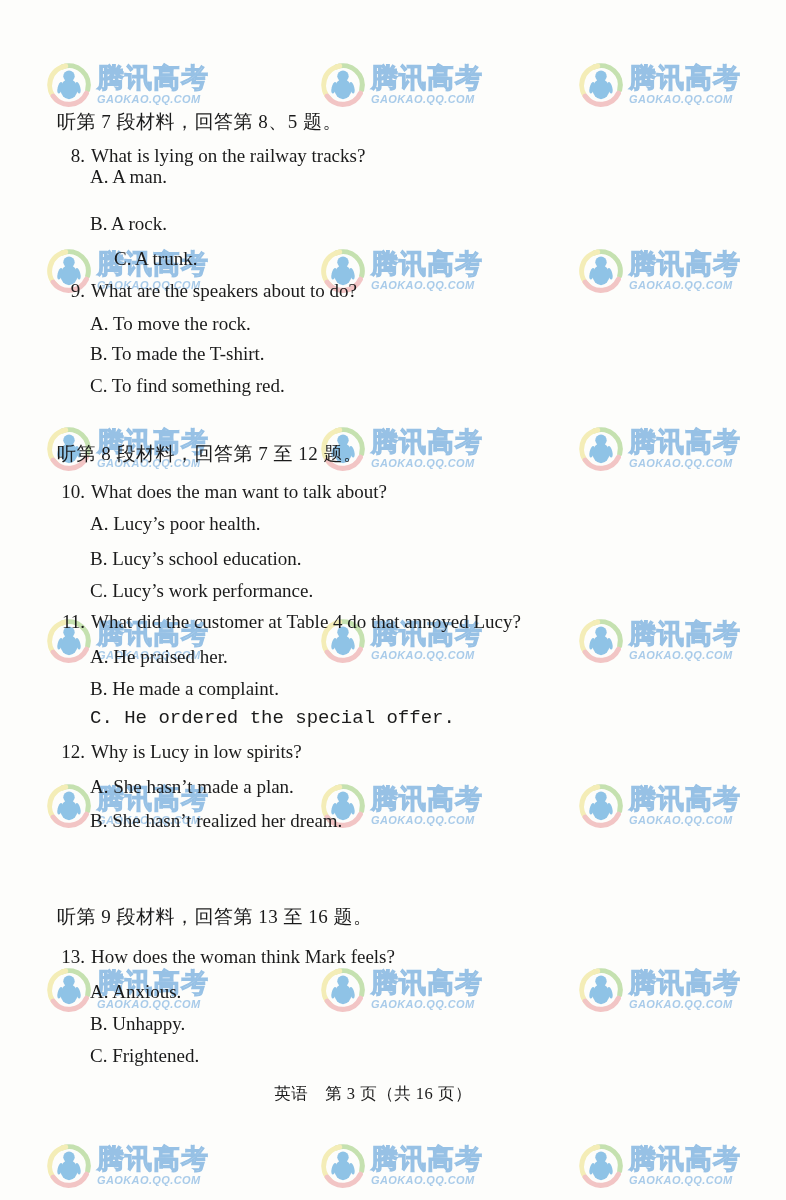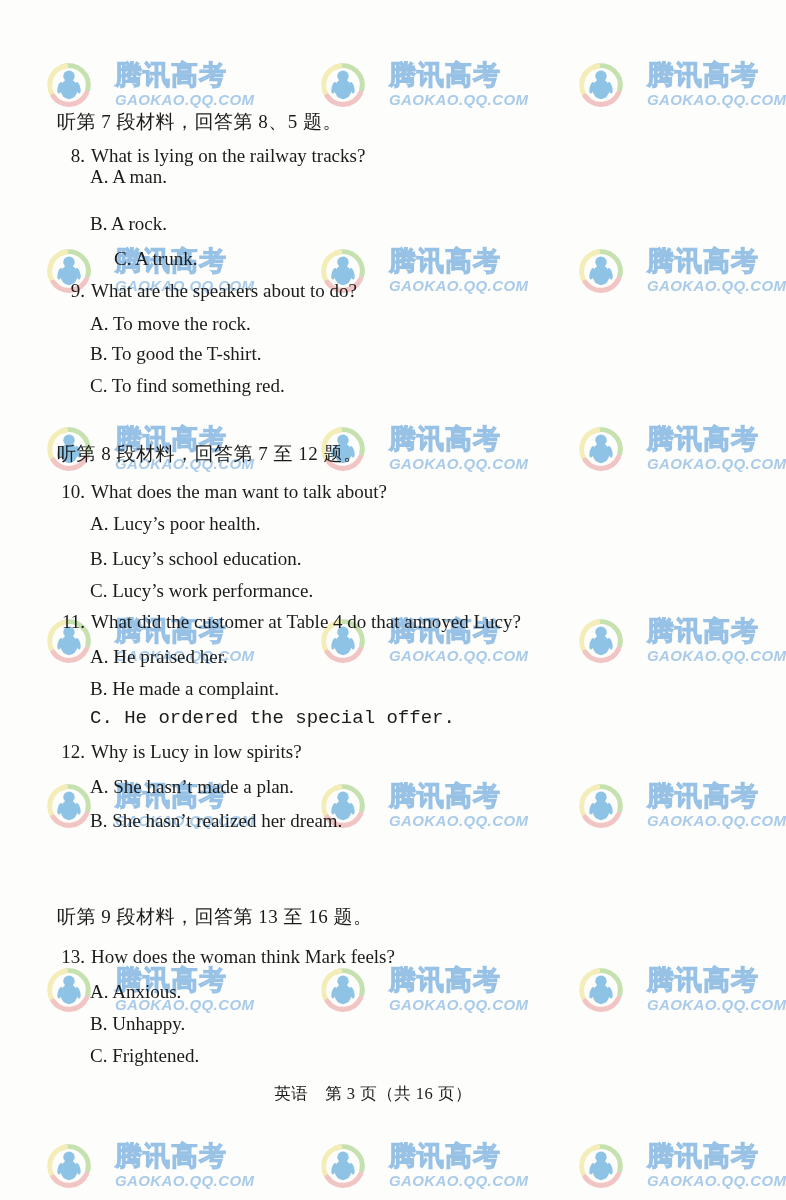--- a/index.html
+++ b/index.html
@@ -4,37 +4,37 @@
 <style>
   html,body{margin:0;padding:0;background:#e8e8e8;}
   .page{
     position:relative;width:786px;height:1200px;margin:0 auto;
     background:#fdfdfb;overflow:hidden;
     font-family:"Liberation Serif","DejaVu Serif",serif;
     color:#1b1b1b;
   }
   
   .wm{
-    position:absolute;display:flex;align-items:center;gap:23px;
+    position:absolute;display:flex;align-items:center;gap:5px;
     opacity:.95;white-space:nowrap;
   }
   .wm-logo{width:46px;height:46px;flex:0 0 auto;}
   .arc{fill:none;stroke-width:5.5;stroke-linecap:round;}
   .arc-green{stroke:#c3e0ac;}
   .arc-yellow{stroke:#f4edb4;}
   .arc-red{stroke:#f2c3c3;}
   .wm-brand{
     font-family:"Liberation Sans","DejaVu Sans",sans-serif;
     font-size:27px;font-weight:bold;line-height:1.02;
     color:#cfe4f5;-webkit-text-stroke:1px #92bee4;
     letter-spacing:1px;
   }
   .wm-url{
     font-family:"Liberation Sans","DejaVu Sans",sans-serif;
-    font-size:15px;font-style:italic;font-weight:bold;
+    font-size:11px;font-style:italic;font-weight:bold;
     color:#a5c9e9;letter-spacing:.4px;margin-top:1px;
   }
   
   #content{position:absolute;left:0;top:0;width:100%;height:100%;z-index:2;}
   .heading,.qline,.opt{
     position:absolute;white-space:nowrap;
     font-size:19px;line-height:23px;
   }
   .heading{left:57px;letter-spacing:.5px;}
   .qline{left:57px;}
@@ -409,21 +409,21 @@
       </div>
     </div>
   <div id="content">
       <div class="heading" style="top: 110px;">听第 7 段材料，回答第 8、5 题。</div>
       <div class="qline" style="top: 144px;"><span class="qnum">8.</span><span>What is lying on the railway tracks?</span></div>
       <div class="opt" style="top: 165px;">A. A man.</div>
       <div class="opt" style="top: 212px;">B. A rock.</div>
       <div class="opt" style="top: 247px; margin-left: 24px;">C. A trunk.</div>
       <div class="qline" style="top: 279px;"><span class="qnum">9.</span><span>What are the speakers about to do?</span></div>
       <div class="opt" style="top: 312px;">A. To move the rock.</div>
-      <div class="opt" style="top: 342px;">B. To good the T-shirt.</div>
+      <div class="opt" style="top: 342px;">B. To made the T-shirt.</div>
       <div class="opt" style="top: 374px;">C. To find something red.</div>
       <div class="heading" style="top: 442px;">听第 8 段材料，回答第 7 至 12 题。</div>
       <div class="qline" style="top: 480px;"><span class="qnum">10.</span><span>What does the man want to talk about?</span></div>
       <div class="opt" style="top: 512px;">A. Lucy’s poor health.</div>
       <div class="opt" style="top: 579px;">C. Lucy’s work performance.</div>
       <div class="opt" style="top: 547px;">B. Lucy’s school education.</div>
       <div class="qline" style="top: 610px;"><span class="qnum">11.</span><span>What did the customer at Table 4 do that annoyed Lucy?</span></div>
       <div class="opt" style="top: 645px;">A. He praised her.</div>
       <div class="opt" style="top: 677px;">B. He made a complaint.</div>
       <div class="opt" style="top: 707px; font-family: Liberation Mono, monospace;">C. He ordered the special offer.</div>

